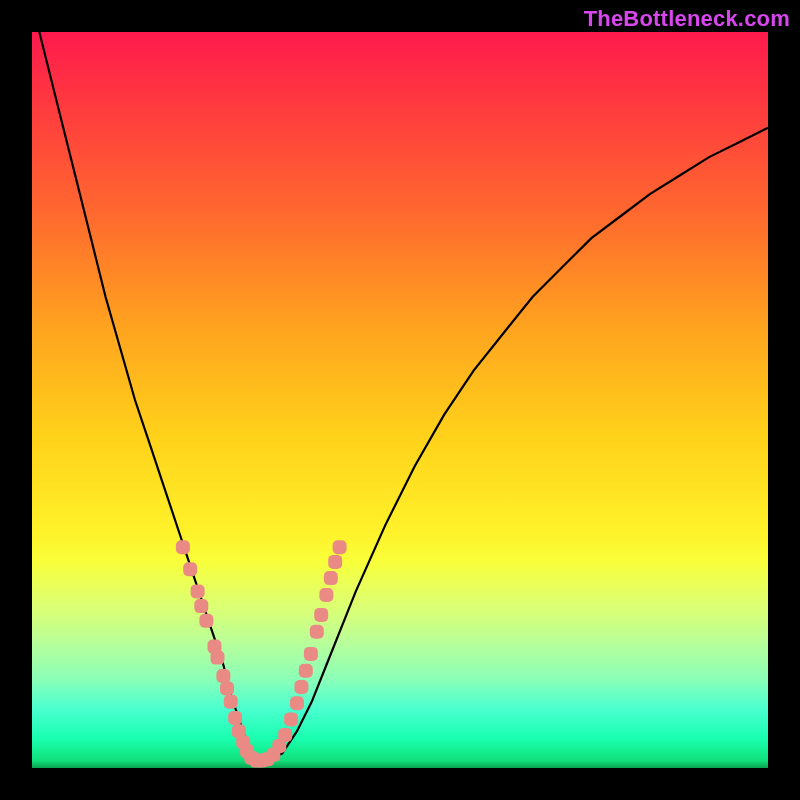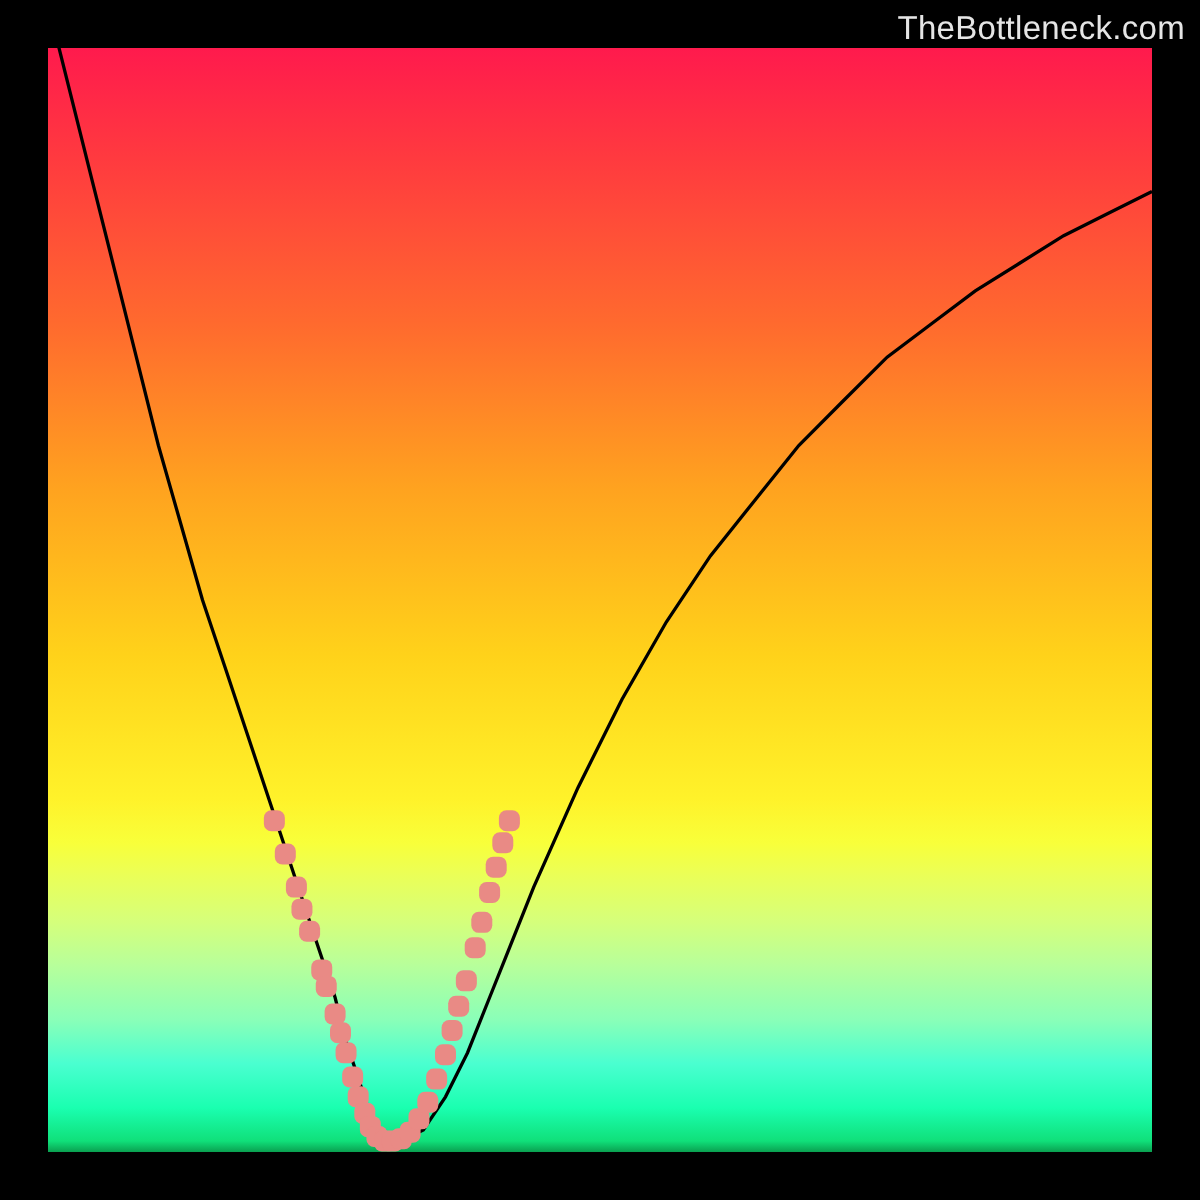--- a/index.html
+++ b/index.html
@@ -39,23 +39,23 @@
       #8affb8 88%,
       #4affd0 92%,
       #1affb0 96%,
       #10e07a 99%,
       #0aa050 100%);
   }
   .watermark {
     position: absolute;
     top: 6px;
     right: 10px;
-    color: #e5e5e5;
+    color: #d946ef;
     font-size: 22px;
-    font-weight: 400;
+    font-weight: 700;
     letter-spacing: 0.2px;
     user-select: none;
   }
   svg.curve {
     position: absolute;
     left: 32px;
     top: 32px;
     width: 736px;
     height: 736px;
     overflow: visible;

